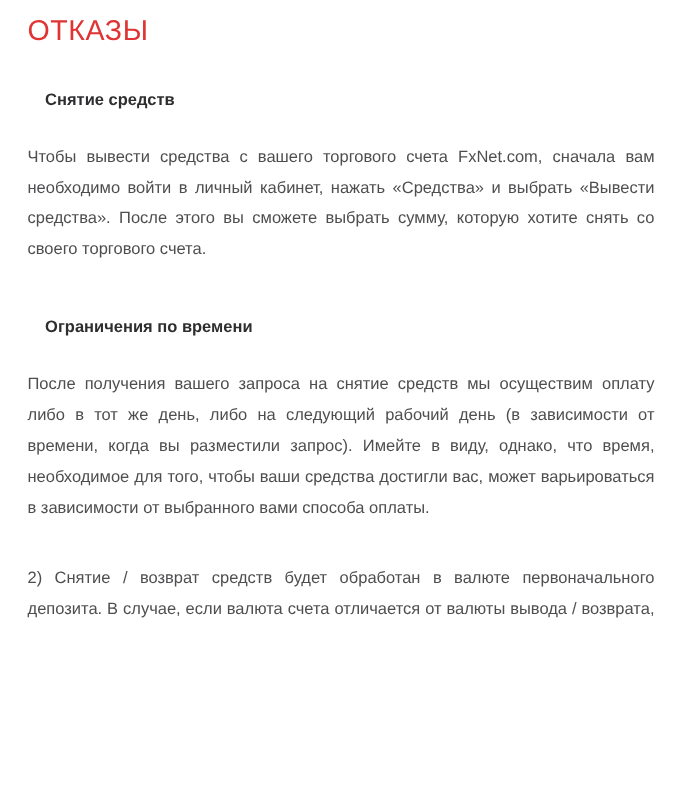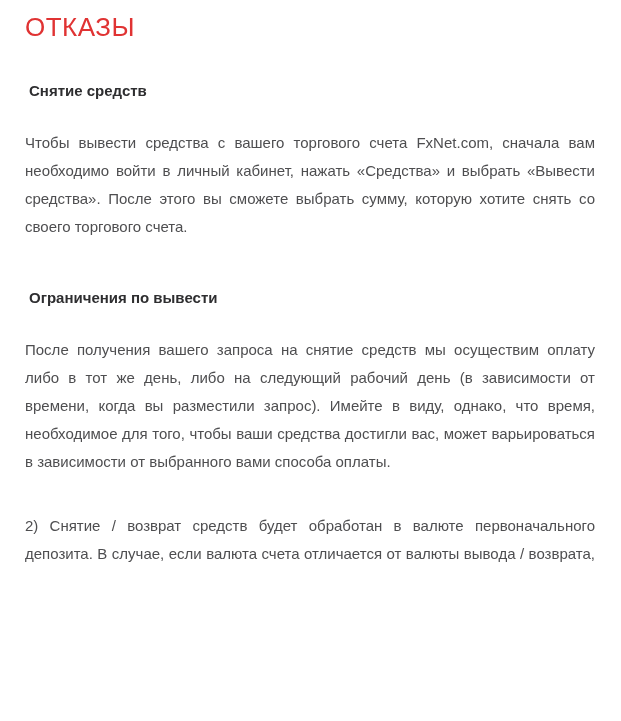--- a/index.html
+++ b/index.html
@@ -20,21 +20,21 @@
     font-weight: 500;
     letter-spacing: 0.5px;
     line-height: 30px;
     margin: 2px 0 0 0;
   }
   .section-heading {
     color: #2e2e30;
     font-size: 15px;
     font-weight: 700;
     line-height: 17px;
-    margin: 48px 0 0 4px;
+    margin: 48px 0 0 16px;
   }
   .section:first-of-type .section-heading {
     margin-top: 40px;
   }
   .paragraph {
     color: #4e4e50;
     font-size: 15px;
     line-height: 28px;
     text-align: justify;
     margin: 30px 0 0 0;
@@ -49,21 +49,21 @@
 <div class="page">
 
   <h1 class="page-title">ОТКАЗЫ</h1>
 
   <div class="section">
     <h2 class="section-heading">Снятие средств</h2>
     <p class="paragraph">Чтобы вывести средства с вашего торгового счета FxNet.com, сначала вам необходимо войти в личный кабинет, нажать «Средства» и выбрать «Вывести средства». После этого вы сможете выбрать сумму, которую хотите снять со своего торгового счета.</p>
   </div>
 
   <div class="section">
-    <h2 class="section-heading">Ограничения по вывести</h2>
+    <h2 class="section-heading">Ограничения по времени</h2>
     <p class="paragraph">После получения вашего запроса на снятие средств мы осуществим оплату либо в тот же день, либо на следующий рабочий день (в зависимости от времени, когда вы разместили запрос). Имейте в виду, однако, что время, необходимое для того, чтобы ваши средства достигли вас, может варьироваться в зависимости от выбранного вами способа оплаты.</p>
   </div>
 
   <div class="section section-conditions">
     <p class="paragraph">2) Снятие / возврат средств будет обработан в валюте первоначального депозита. В случае, если валюта счета отличается от валюты вывода / возврата, сумма перевода будет конвертирована в валюту перевода по преобладающему курсу FxNet.com.</p>
   </div>
 
 </div>
 
 </body></html>

